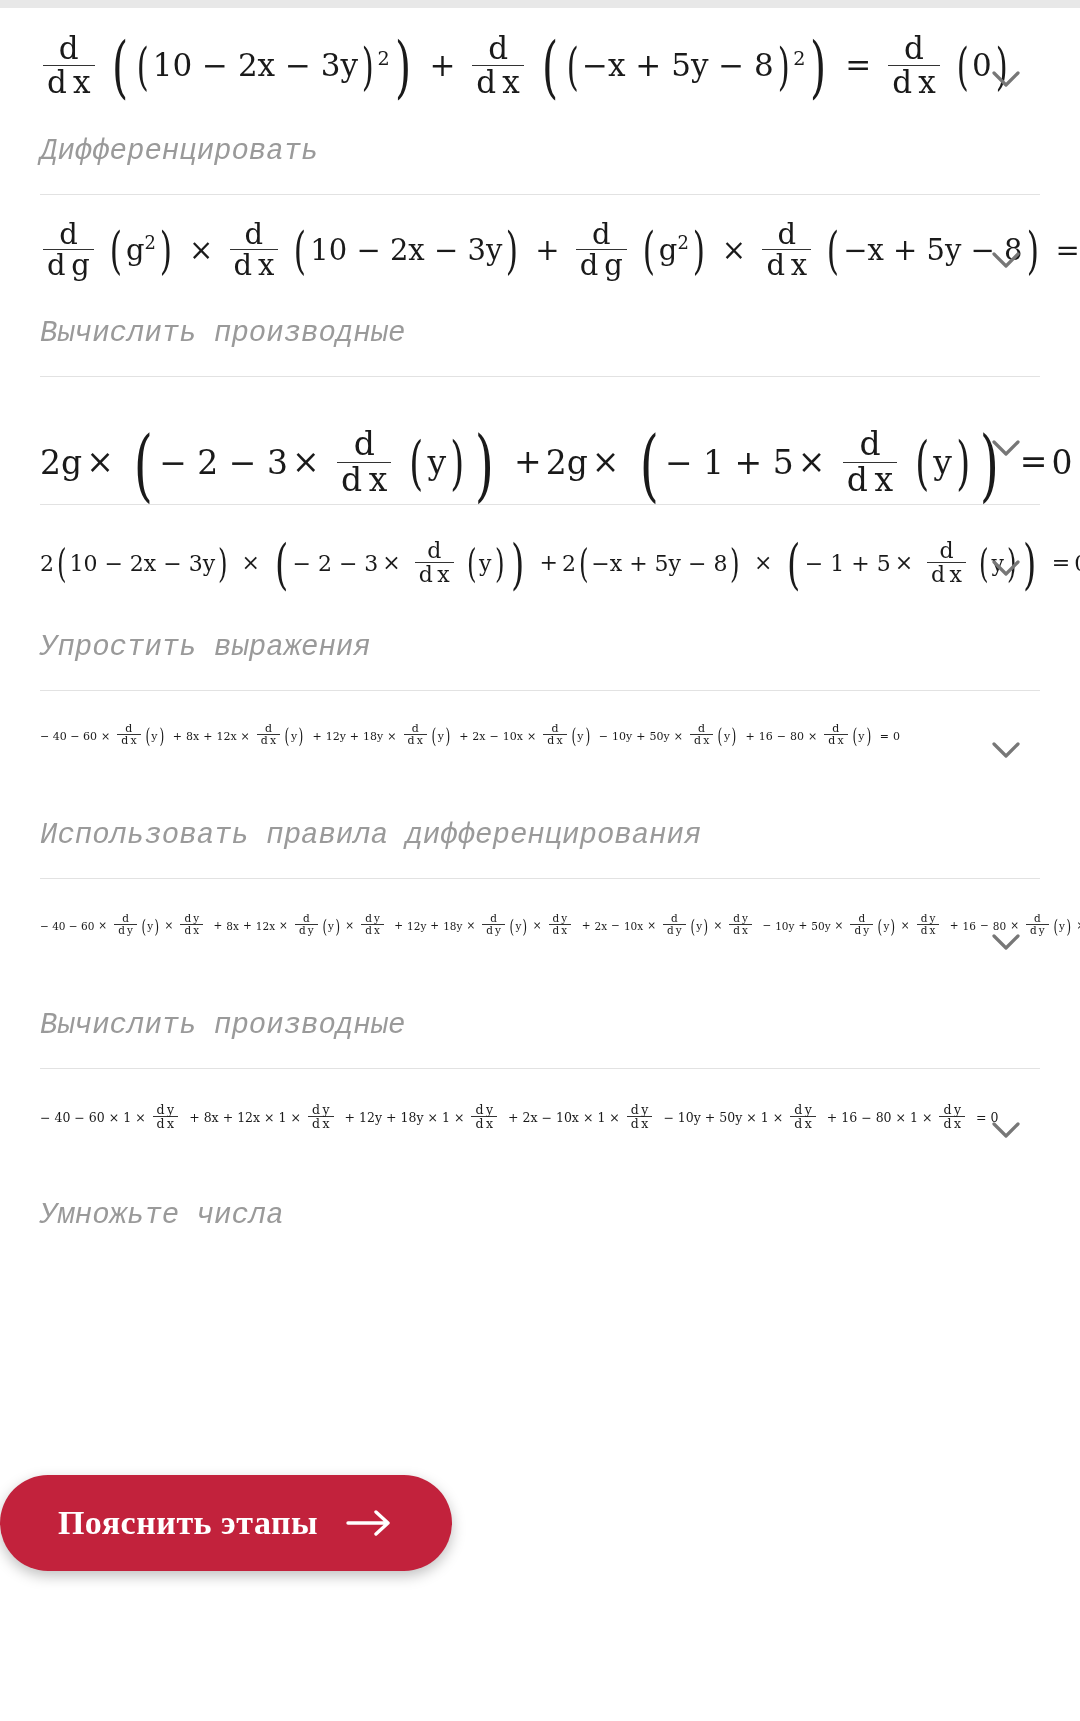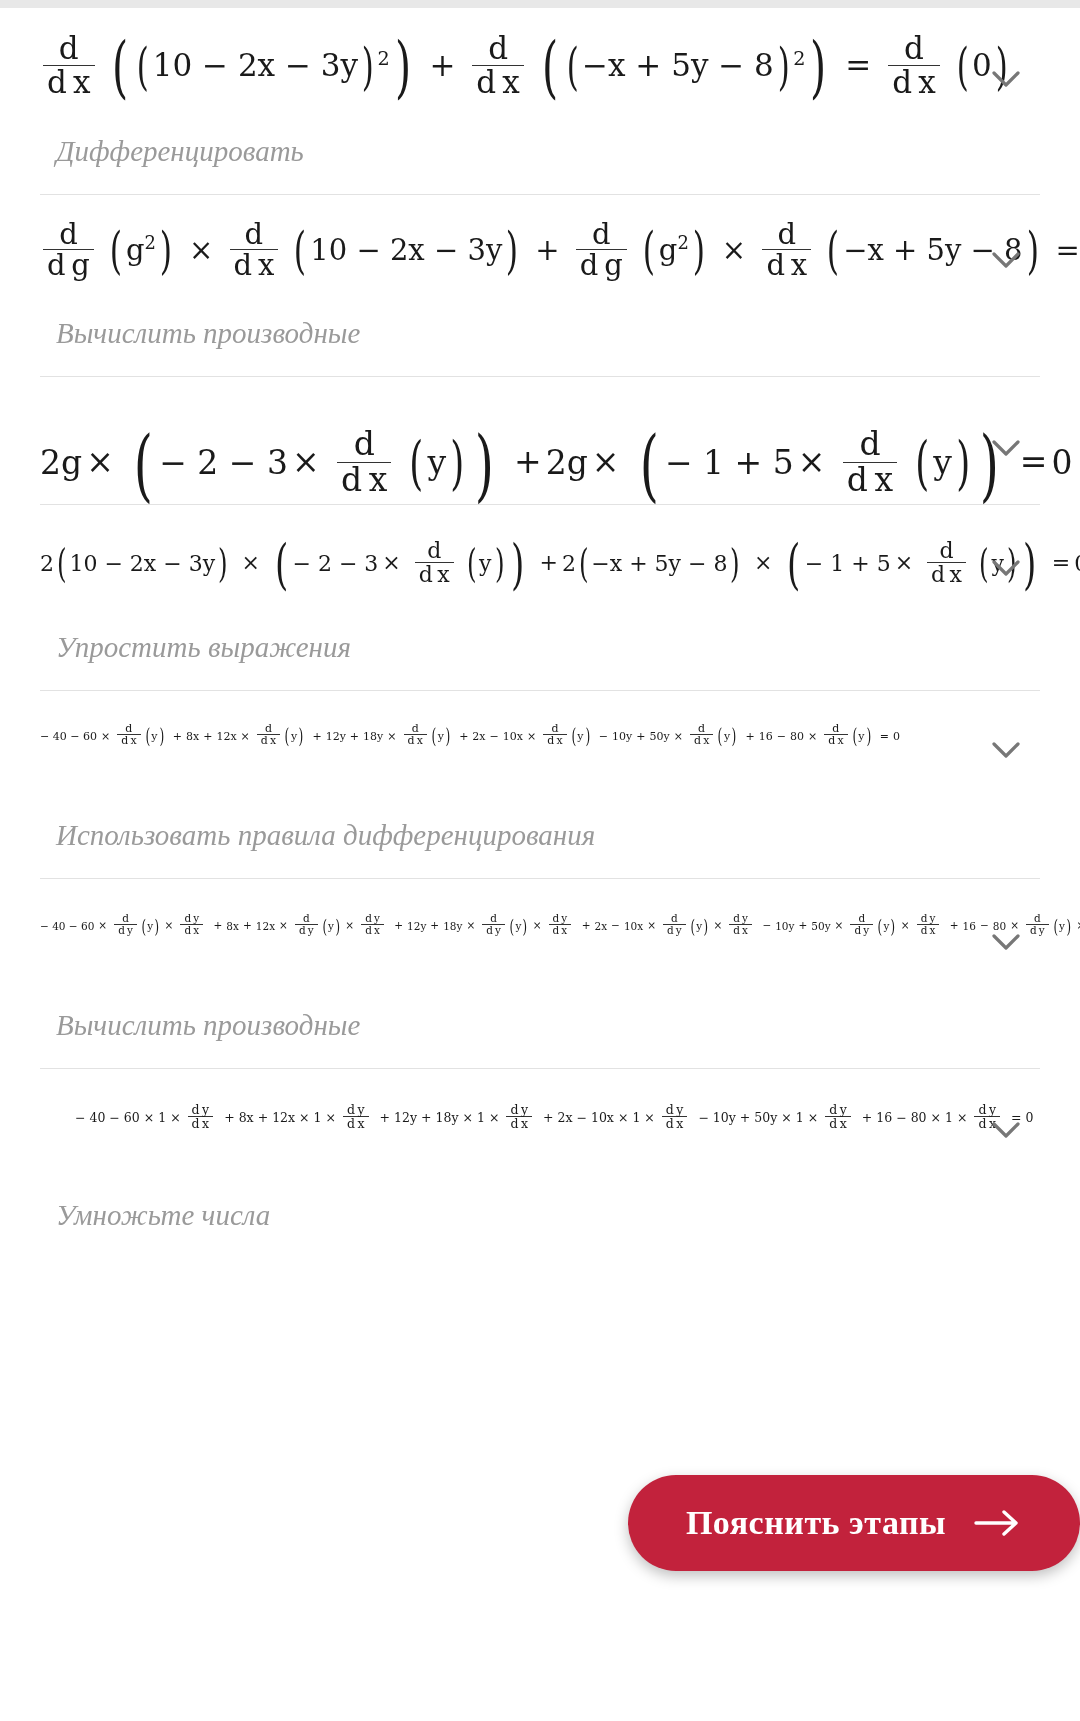--- a/index.html
+++ b/index.html
@@ -37,26 +37,25 @@
     white-space: nowrap;
   }
   .expr.size-1 { font-size: 31px; }
   .expr.size-2 { font-size: 29px; }
   .expr.size-3 { font-size: 31px; }
   .expr.size-4 { font-size: 22px; }
   .expr.size-5 { font-size: 11px; }
   .expr.size-6 { font-size: 10.5px; }
   .expr.size-7 { font-size: 12.5px; }
   .caption {
-    font-family: Liberation Serif, serif;
+    font-family: Liberation Mono, monospace;
     font-style: italic;
     font-size: 29px;
     color: #9a9a9a;
     padding: 34px 40px 26px 40px;
-    margin-left: 16px;
   }
   .divider {
     height: 1px;
     background: #e2e2e2;
     margin: 0 40px;
   }
   .chev {
     position: absolute;
     right: 52px;
     width: 44px;
@@ -86,21 +85,21 @@
   }
   sup { font-size: 0.62em; vertical-align: super; }
   .op { padding: 0 4px; }
 
   .cta-wrap {
     position: absolute;
     left: 0;
     right: 0;
     top: 1475px;
     display: flex;
-    justify-content: flex-end;
+    justify-content: flex-start;
     pointer-events: none;
   }
   .cta {
     pointer-events: auto;
     background: #c2223c;
     color: #ffffff;
     border: none;
     border-radius: 52px;
     height: 96px;
     min-width: 452px;
@@ -256,21 +255,21 @@
         <svg width="44" height="44" viewBox="0 0 44 44">
             <path d="M10 17 L22 29 L34 17" fill="none" stroke="#777" stroke-width="3.2" stroke-linecap="round" stroke-linejoin="round"></path>
           </svg>
       </div>
     </div>
     <div class="caption">Вычислить производные</div>
     <div class="divider"></div>
   </div>
 
   <div class="step">
-    <div class="step-inner" style="padding-top:36px;margin-left:35px;">
+    <div class="step-inner" style="padding-top:36px;">
       <div class="expr size-7">
         −&nbsp;40&nbsp;−&nbsp;60<span class="op">×</span>1<span class="op">×</span><span class="frac"><span class="num">d y</span><span class="den">d x</span></span>
         <span class="op">+</span>8x<span class="op">+</span>12x<span class="op">×</span>1<span class="op">×</span><span class="frac"><span class="num">d y</span><span class="den">d x</span></span>
         <span class="op">+</span>12y<span class="op">+</span>18y<span class="op">×</span>1<span class="op">×</span><span class="frac"><span class="num">d y</span><span class="den">d x</span></span>
         <span class="op">+</span>2x<span class="op">−</span>10x<span class="op">×</span>1<span class="op">×</span><span class="frac"><span class="num">d y</span><span class="den">d x</span></span>
         <span class="op">−</span>10y<span class="op">+</span>50y<span class="op">×</span>1<span class="op">×</span><span class="frac"><span class="num">d y</span><span class="den">d x</span></span>
         <span class="op">+</span>16<span class="op">−</span>80<span class="op">×</span>1<span class="op">×</span><span class="frac"><span class="num">d y</span><span class="den">d x</span></span>
         <span class="op">=</span>0
       </div>
       <div class="chev" style="top:38px;">

